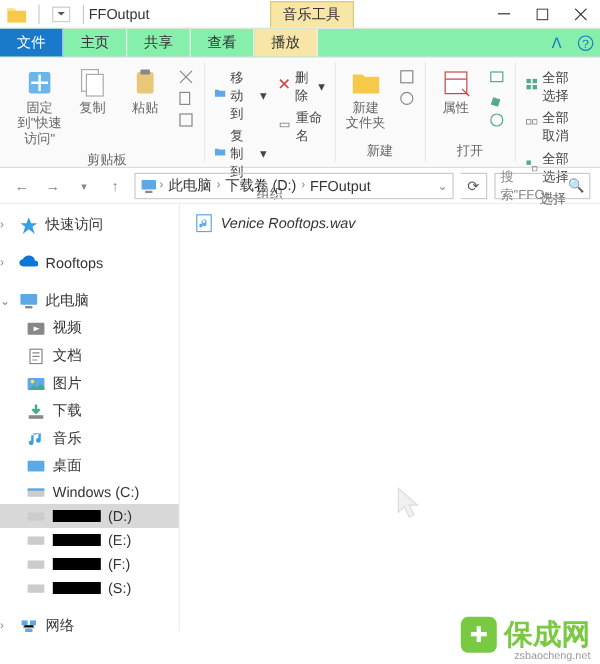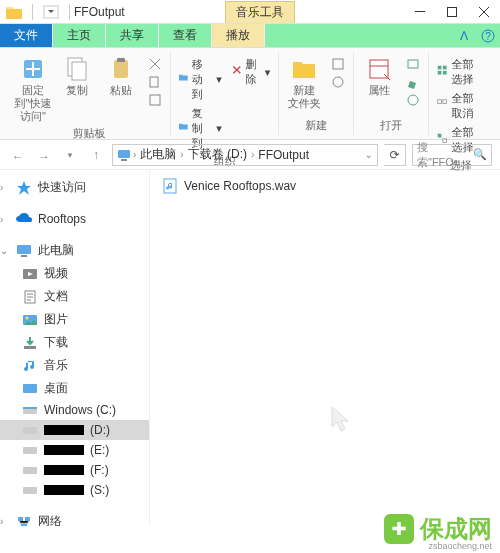--- a/index.html
+++ b/index.html
@@ -44,21 +44,21 @@
 .main { display: flex; height: 356px; }
 .sidebar { width: 150px; border-right: 1px solid #eee; padding: 6px 0; overflow-y: auto; }
 .sidebar .item { display: flex; align-items: center; gap: 6px; padding: 3px 6px 3px 22px; font-size: 12px; color: #333; }
 .sidebar .item.top { padding-left: 14px; }
 .sidebar .item .ic { width: 16px; height: 14px; flex-shrink: 0; }
 .sidebar .item.selected { background: #d8d8d8; }
 .sidebar .item .exp { width: 10px; font-size: 10px; color: #888; margin-left: -14px; }
 .sidebar .gap { height: 10px; }
 .sidebar .item .redact { background: #000; width: 40px; height: 10px; display: inline-block; }
 
-.content { flex: 1; padding: 8px 12px; position: relative; }
+.content { flex: 1; padding: 8px 12px; position: relative; font-style: italic; }
 .content .file { display: flex; align-items: center; gap: 6px; font-size: 12px; color: #333; }
 
 .statusbar { height: 24px; border-top: 1px solid #ddd; display: flex; align-items: center; padding: 0 10px; font-size: 11px; color: #666; margin-top: 48px; }
 
 .watermark { position: absolute; right: 8px; bottom: 8px; display: flex; align-items: center; gap: 6px; }
 .watermark .shield { width: 30px; height: 30px; background: #7ac943; border-radius: 6px; display: flex; align-items: center; justify-content: center; color: #fff; font-size: 18px; }
 .watermark .txt { color: #7ac943; font-size: 24px; font-weight: bold; }
 .watermark .url { position: absolute; right: 0; top: 28px; font-size: 9px; color: #999; margin-left: 36px; }
 
 svg { display: block; }
@@ -187,20 +187,28 @@
                 <path fill="#5da9e8" d="M0 3h5l1 1h8v8H0z"></path>
               </svg>
             </span><span>复制到</span> ▾</div>
       </div>
       <div class="smallcol">
         <div class="smallbtn"><span class="si">
               <svg viewBox="0 0 14 14">
                 <path d="M2 2l10 10M12 2L2 12" stroke="#c44" stroke-width="2"></path>
               </svg>
             </span><span>删除</span> ▾</div>
+        <div class="smallbtn">
+            <span class="si">
+              <svg viewBox="0 0 14 14">
+                <rect x="2" y="5" width="10" height="4" fill="none" stroke="#888"></rect>
+              </svg>
+            </span>
+            <span>重命名</span>
+          </div>
       </div>
     </div>
     <div class="glabel">组织</div>
   </div>
 
   <div class="rgroup">
     <div class="icons">
       <div class="bigbtn">
         <span class="icn">
             <svg viewBox="0 0 26 26">

